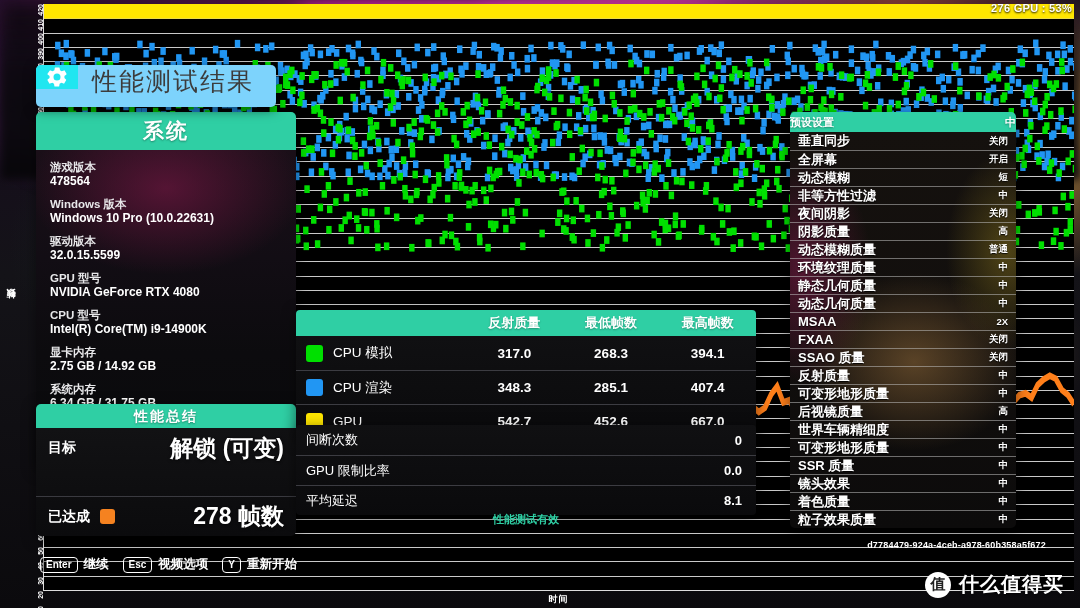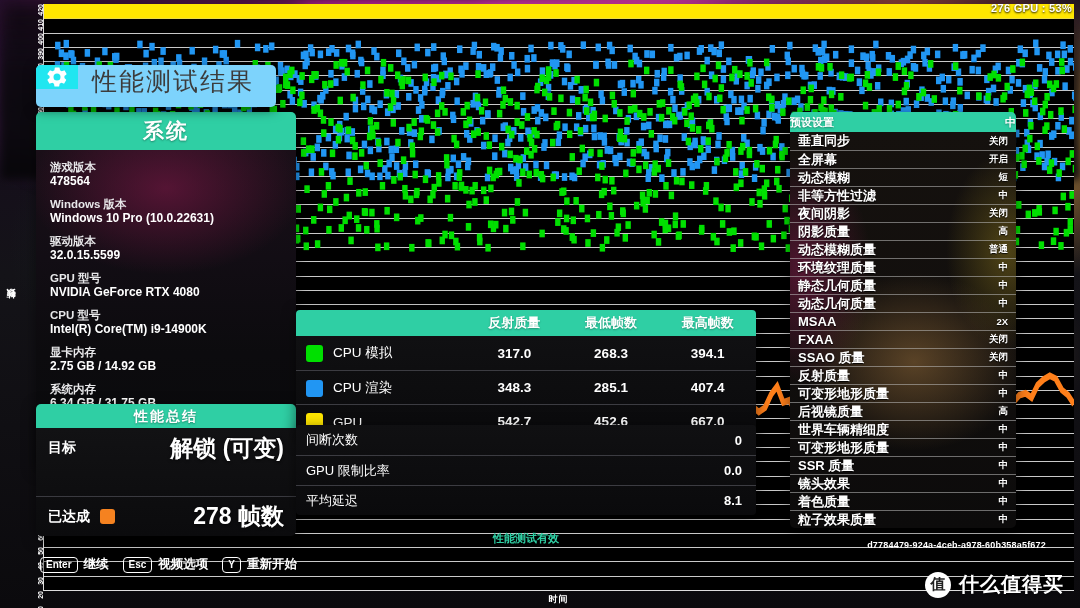--- a/index.html
+++ b/index.html
@@ -146,34 +146,34 @@
   
   #fps-panel { left:296px; top:310px; width:460px; border-radius:4px; }
   #fps-head { display:flex; background:#2fcfa4; height:26px; align-items:center; }
   #fps-head .th { color:#fff; font-weight:bold; font-size:13px; text-align:center;
                   text-shadow:0 1px 2px rgba(0,0,0,.3); }
   .th-name { flex:0 0 170px; }
   .th-num { flex:1; }
   #fps-body { background:linear-gradient(180deg,#101012,#0a0a0c); }
   .fps-row { display:flex; align-items:center; height:34px; }
   .fps-row + .fps-row { border-top:1px solid #3c3c42; }
-  .fps-name { flex:0 0 170px; display:flex; align-items:flex-end; padding-left:10px; }
+  .fps-name { flex:0 0 170px; display:flex; align-items:center; padding-left:10px; }
   .fps-dot { width:17px; height:17px; border-radius:3px; margin-right:10px; }
   .fps-name-text { color:#fff; font-size:13.5px; }
   .fps-num { flex:1; text-align:center; color:#fff; font-size:13.5px; font-weight:bold; }
 
   
   #stats-panel { left:296px; top:425px; width:460px; border-radius:4px;
                  background:linear-gradient(180deg,#101012,#0a0a0c); }
   .stat-row { display:flex; align-items:center; height:30px; padding:0 14px 0 10px; }
   .stat-row + .stat-row { border-top:1px solid #3c3c42; }
   .stat-label { color:#fff; font-size:13px; }
   .stat-value { margin-left:auto; color:#fff; font-size:13px; font-weight:bold; }
 
-  #valid-note { position:absolute; left:296px; top:531px; width:460px;
+  #valid-note { position:absolute; left:296px; top:512px; width:460px;
                 text-align:center; color:#2fcfa4; font-size:11px; font-weight:bold;
                 z-index:16; }
 
   
   #settings-panel { left:790px; top:112px; width:226px; }
   #settings-panel .panel-head {
     height:20px; line-height:20px; font-size:11px; display:flex;
     align-items:center; padding:0 0; letter-spacing:0;
   }
   .sh-label { text-align:left; }

